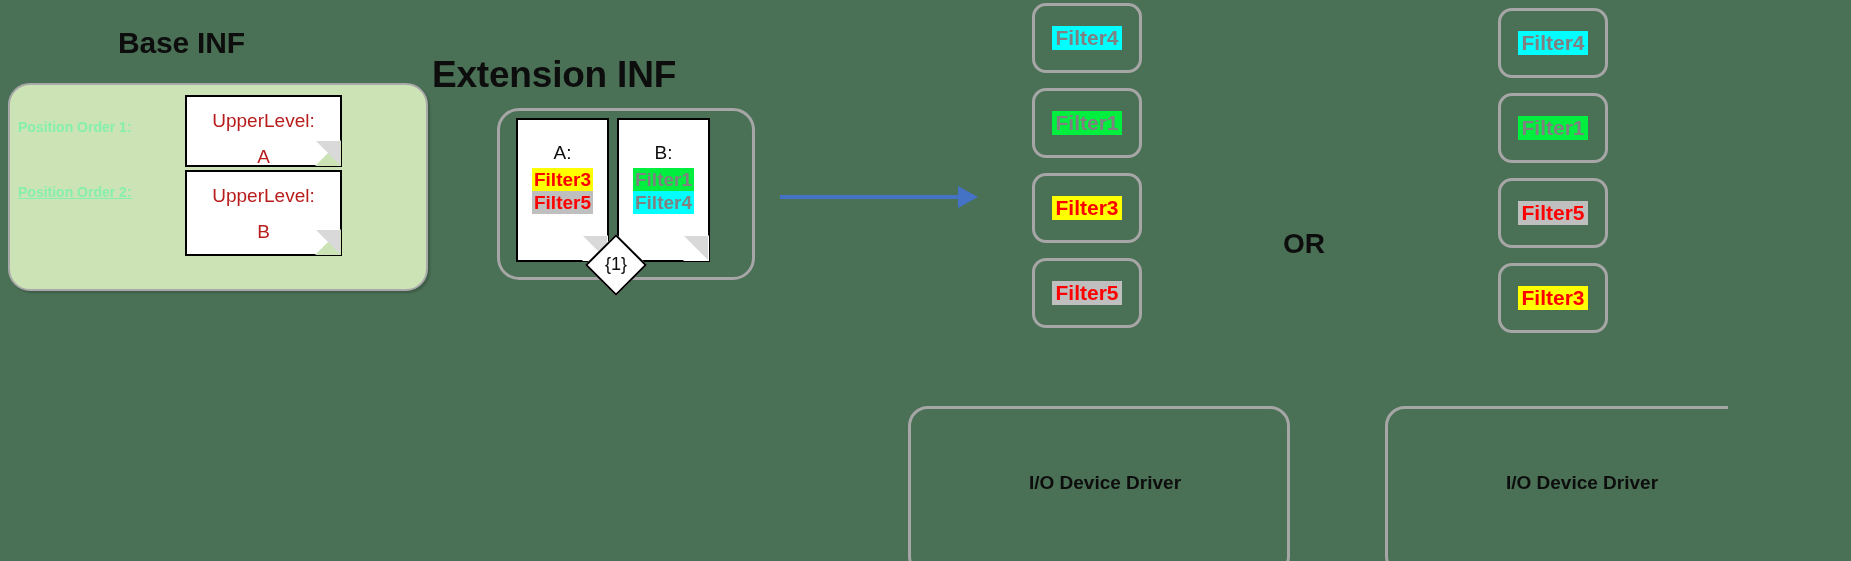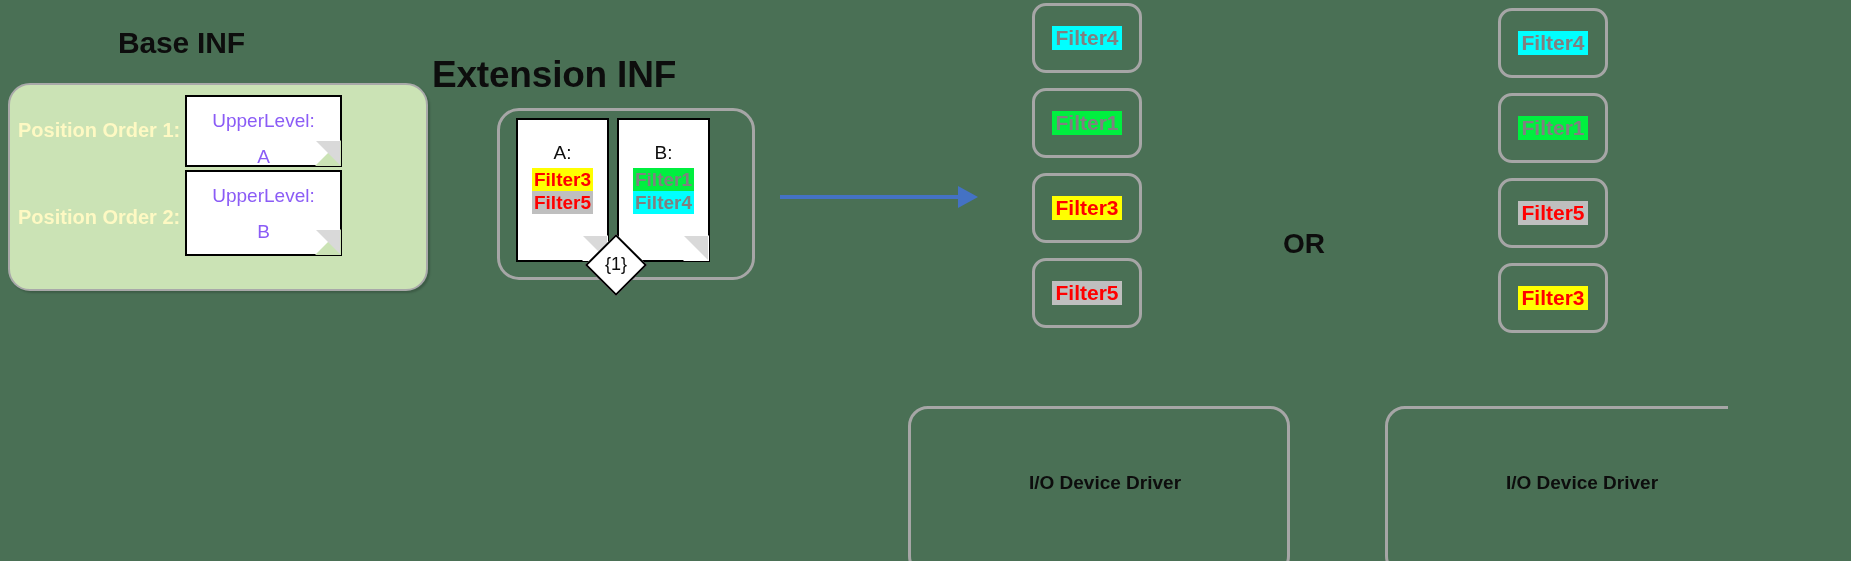--- a/index.html
+++ b/index.html
@@ -38,38 +38,38 @@
   #base-inf-box {
     left: 8px; top: 83px;
     width: 420px; height: 208px;
     background: #cbe3b5;
     border: 2px solid #a9a9a9;
     border-radius: 22px;
     box-sizing: border-box;
     box-shadow: 2px 2px 2px rgba(0,0,0,0.18);
   }
   .pos-label {
-    font-size: 20px;
-    font-weight: bold;
-    color: #fef9c3;
+    font-size: 14px;
+    font-weight: bold;
+    color: #86efac;
     white-space: nowrap;
   }
   #pos-order-1 { left: 18px; top: 119px; }
-  #pos-order-2 { left: 18px; top: 206px; }
+  #pos-order-2 { left: 18px; top: 184px; text-decoration: underline; }
 
   
   .doc {
     box-sizing: border-box;
     background: #ffffff;
     border: 2.5px solid #000000;
     position: absolute;
   }
   .doc-text {
     font-size: 19px;
-    color: #8b5cf6;
+    color: #b91c1c;
     text-align: center;
     line-height: 1.25;
     white-space: nowrap;
   }
 
   
   .curl-cut {
     position: absolute;
     right: -1px; bottom: -1px;
     width: 0; height: 0;

